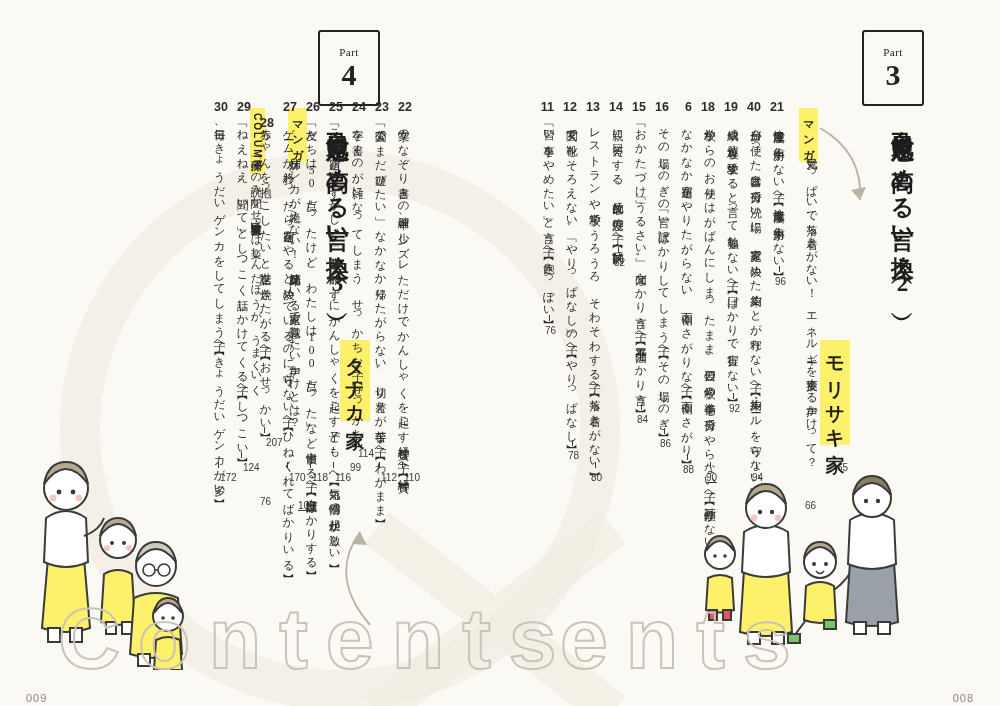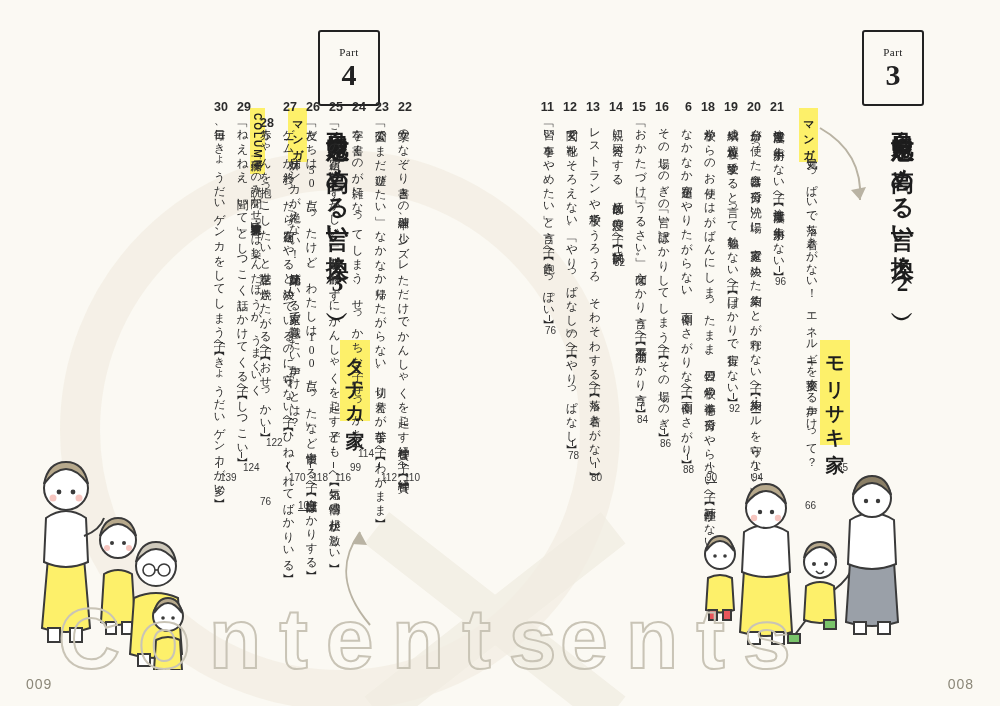--- a/index.html
+++ b/index.html
@@ -45,21 +45,21 @@
     font-size:86px;font-weight:700;letter-spacing:18px;
     color:transparent;
     -webkit-text-stroke:2px #c9c4b6;
     white-space:nowrap;
   }
   .contents-left{left:58px;}
   .contents-right{left:560px;}
 
   
   .folio{
-    position:absolute;bottom:14px;font-size:14px;color:#8b8778;letter-spacing:1px;
+    position:absolute;bottom:2px;font-size:11px;color:#8b8778;letter-spacing:1px;
   }
   .folio-left{left:26px;}
   .folio-right{right:26px;}
 
   
   .vcol{
     position:absolute;
     writing-mode:vertical-rl;
     text-orientation:upright;
     font-family:"Liberation Serif", serif;
@@ -171,21 +171,21 @@
 
   <div class="manga-tag" style="right:182px;top:108px;">マンガ</div>
   <div class="vcol" style="right:182px;top:150px;font-size:11.5px;height:330px;">元気いっぱいで落ち着きがない！ エネルギーを変換する声かけって？</div>
   <div class="pgnum" style="right:184px;top:500px;">66</div>
 
   <div id="p3-entries">
       <div class="numbox" style="right: 216px; top: 100px;">21</div>
       <div class="entry" style="right: 215px; top: 120px; max-height: 340px;">注意散漫で集中力がない子へ【注意散漫で集中力がない】</div>
       <div class="pgnum" style="right: 214px; top: 276px;">96</div>
       <div class="dashline" style="right: 220px; top: 266px; height: 6px;"></div>
-      <div class="numbox" style="right: 239px; top: 100px;">20</div>
+      <div class="numbox" style="right: 239px; top: 100px;">40</div>
       <div class="entry" style="right: 238px; top: 120px; max-height: 340px;">自分が使った食器は自分で洗い場に。家庭で決めた約束ごとが守れない子へ【約束・ルールを守らない】</div>
       <div class="pgnum" style="right: 237px; top: 472px;">94</div>
       <div class="dashline" style="right: 243px; top: 462px; height: 6px;"></div>
       <div class="numbox" style="right: 262px; top: 100px;">19</div>
       <div class="entry" style="right: 261px; top: 120px; max-height: 340px;">成績や位置校を受験すると言って勉強しない子へ【口ばかりで実行しない】</div>
       <div class="pgnum" style="right: 260px; top: 403px;">92</div>
       <div class="dashline" style="right: 266px; top: 393px; height: 6px;"></div>
       <div class="numbox" style="right: 285px; top: 100px;">18</div>
       <div class="entry" style="right: 284px; top: 120px; max-height: 340px;">学校からのお便りはがばんにしまったまま。翌日の学校の準備を自分でやらない子へ【計画性がない】</div>
       <div class="pgnum" style="right: 283px; top: 472px; text-decoration: underline;">90</div>
@@ -234,29 +234,29 @@
   <div class="vcol" style="left:288px;top:150px;font-size:11.5px;height:330px;">姉妹ゲンカが絶えない！ 兄弟姉妹がいる家庭で意識したい声かけとは？</div>
   <div class="pgnum" style="left:290px;top:500px;text-decoration:underline;">100</div>
 
   <div class="column-tag" style="left:250px;top:108px;">COLUMN</div>
   <div class="vcol" style="left:250px;top:152px;font-size:11px;height:320px;">「縁側での読み聞かせ」「実験・観察患者」子育ては楽しんだほうが、うまくいく</div>
   <div class="pgnum" style="left:252px;top:496px;">76</div>
 
   <div id="p4-entries">
       <div class="numbox" style="left: 214px; top: 100px;">30</div>
       <div class="entry" style="left: 213px; top: 120px; max-height: 340px;">毎日、きょうだいゲンカをしてしまう子へ【きょうだいゲンカが多い】</div>
-      <div class="pgnum" style="left: 212px; top: 472px;">139</div>
+      <div class="pgnum" style="left: 212px; top: 472px;">172</div>
       <div class="dashline" style="left: 218px; top: 462px; height: 6px;"></div>
       <div class="numbox" style="left: 237px; top: 100px;">29</div>
       <div class="entry" style="left: 236px; top: 120px; max-height: 340px;">「ねえねえ、聞いて」としつこく話しかけてくる子へ【しつこい】</div>
       <div class="pgnum" style="left: 235px; top: 462px;">124</div>
       <div class="dashline" style="left: 241px; top: 452px; height: 6px;"></div>
       <div class="numbox" style="left: 260px; top: 100px; margin-top: 16px;">28</div>
       <div class="entry" style="left: 259px; top: 120px; max-height: 340px;">赤ちゃんを抱っこしたいと世話を焼きたがる子へ【おせっかい】</div>
-      <div class="pgnum" style="left: 258px; top: 437px;">122</div>
+      <div class="pgnum" style="left: 258px; top: 437px;">207</div>
       <div class="dashline" style="left: 264px; top: 427px; height: 6px;"></div>
       <div class="numbox" style="left: 283px; top: 100px;">27</div>
       <div class="entry" style="left: 282px; top: 120px; max-height: 340px;">ゲームが終わったら宿題をやると決めているのに守らない子へ【ひねくれてばかりいる】</div>
       <div class="pgnum" style="left: 281px; top: 472px;">170</div>
       <div class="dashline" style="left: 287px; top: 462px; height: 6px;"></div>
       <div class="numbox" style="left: 306px; top: 100px;">26</div>
       <div class="entry" style="left: 305px; top: 120px; max-height: 340px;">「友だちは50点だったけど、わたしは100点だった」など自慢する子へ【自慢話ばかりする】</div>
       <div class="pgnum" style="left: 304px; top: 472px;">118</div>
       <div class="dashline" style="left: 310px; top: 462px; height: 6px;"></div>
       <div class="numbox" style="left: 329px; top: 100px;">25</div>

